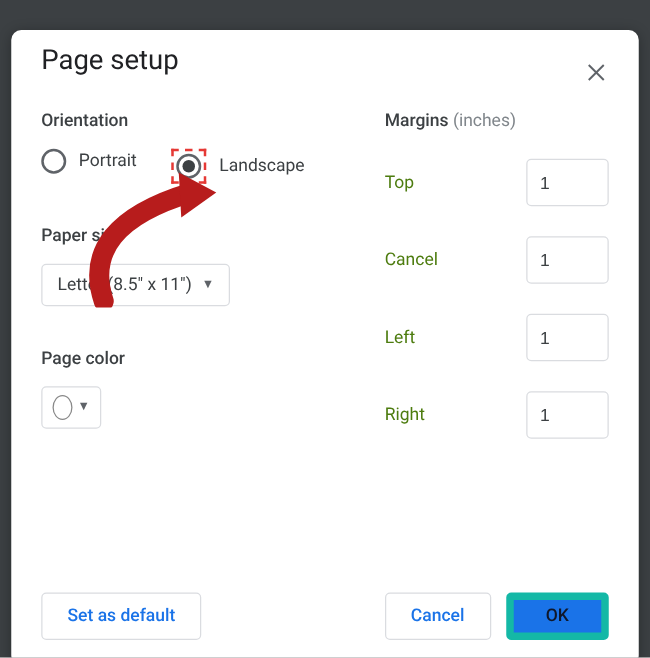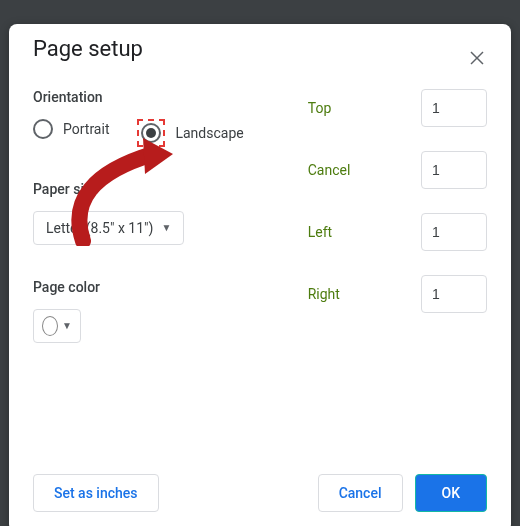--- a/index.html
+++ b/index.html
@@ -162,22 +162,22 @@
     justify-content:center;
     font-family:inherit;
   }
   .btn-outline {
     background:#fff;
     border:1px solid #dadce0;
     color:#1a73e8;
   }
   .btn-primary {
     background:#1a73e8;
-    border:1px solid #14b8a6;
-    color:#ffffff;
+    border:6px solid #14b8a6;
+    color:#0f172a;
     padding: 0 26px;
   }
 
   .arrow-svg {
     position:absolute;
     top: 112px;
     left: 54px;
     width: 130px;
     height: 110px;
     pointer-events:none;
@@ -224,20 +224,24 @@
 
       <div class="section-label">Page color</div>
       <div class="color-swatch">
         <span class="swatch-circle"></span>
         <span class="caret">▼</span>
       </div>
 
     </div>
 
     <div class="col-right">
+      <div class="section-label margins-head">
+        <span>Margins</span>
+        <span class="unit">(inches)</span>
+      </div>
 
       <div class="margin-row">
         <span class="margin-label">Top</span>
         <input class="margin-input" value="1" style="">
       </div>
       <div class="margin-row">
         <span class="margin-label">Cancel</span>
         <input class="margin-input" value="1" style="">
       </div>
       <div class="margin-row">
@@ -250,19 +254,19 @@
       </div>
     </div>
   </div>
 
   <svg class="arrow-svg" viewBox="0 0 130 110">
     <path d="M20,105 Q0,45 90,18" stroke="#b71c1c" stroke-width="16" fill="none" stroke-linecap="round"></path>
     <polygon points="110,18 80,2 82,38" fill="#b71c1c"></polygon>
   </svg>
 
   <div class="footer">
-    <button class="btn btn-outline">Set as inches</button>
+    <button class="btn btn-outline">Set as default</button>
     <span class="spacer"></span>
     <button class="btn btn-outline">Cancel</button>
     <button class="btn btn-primary">OK</button>
   </div>
 
 </div>
 
 </body></html>

